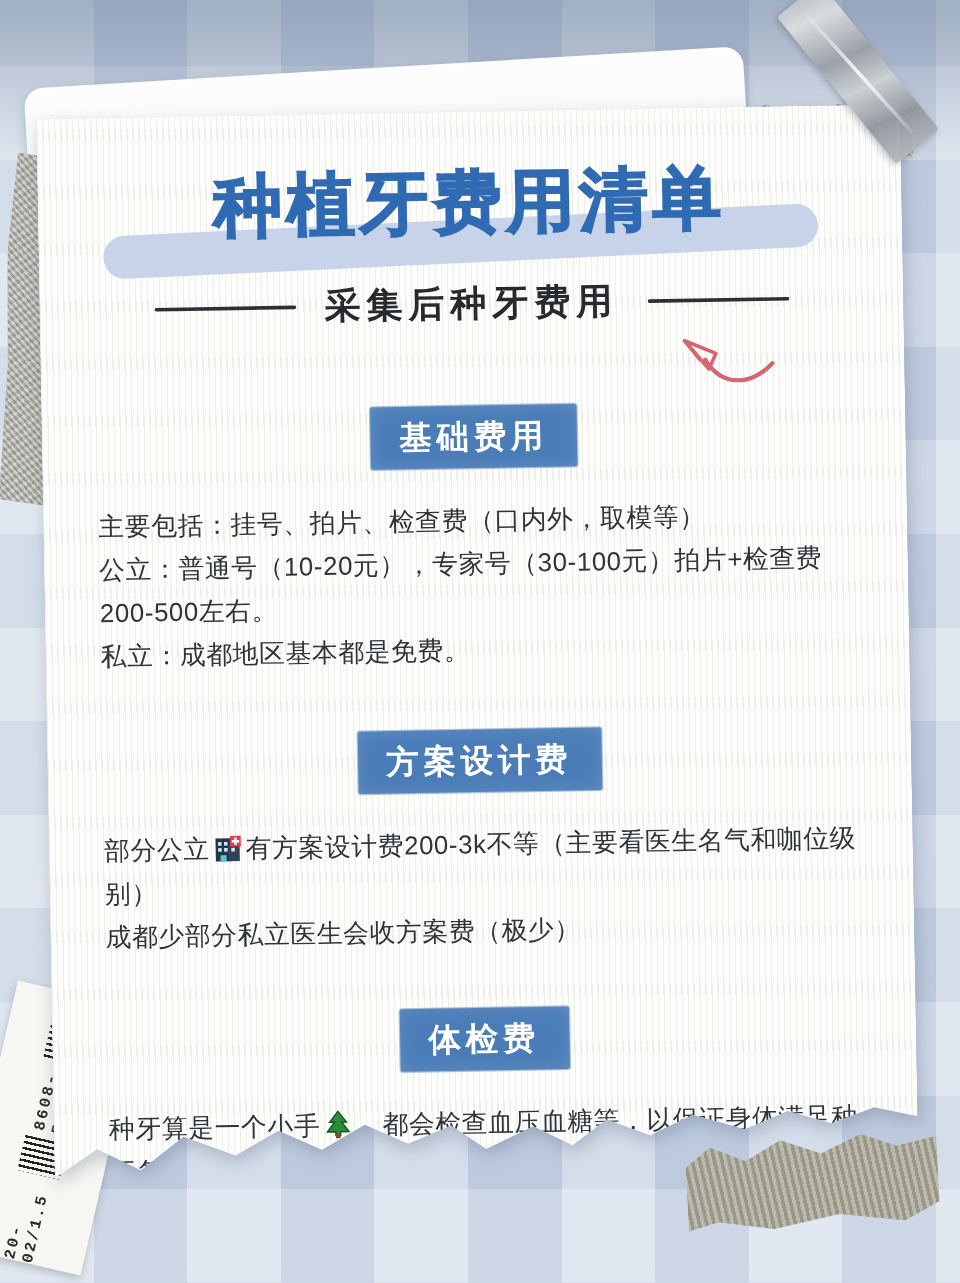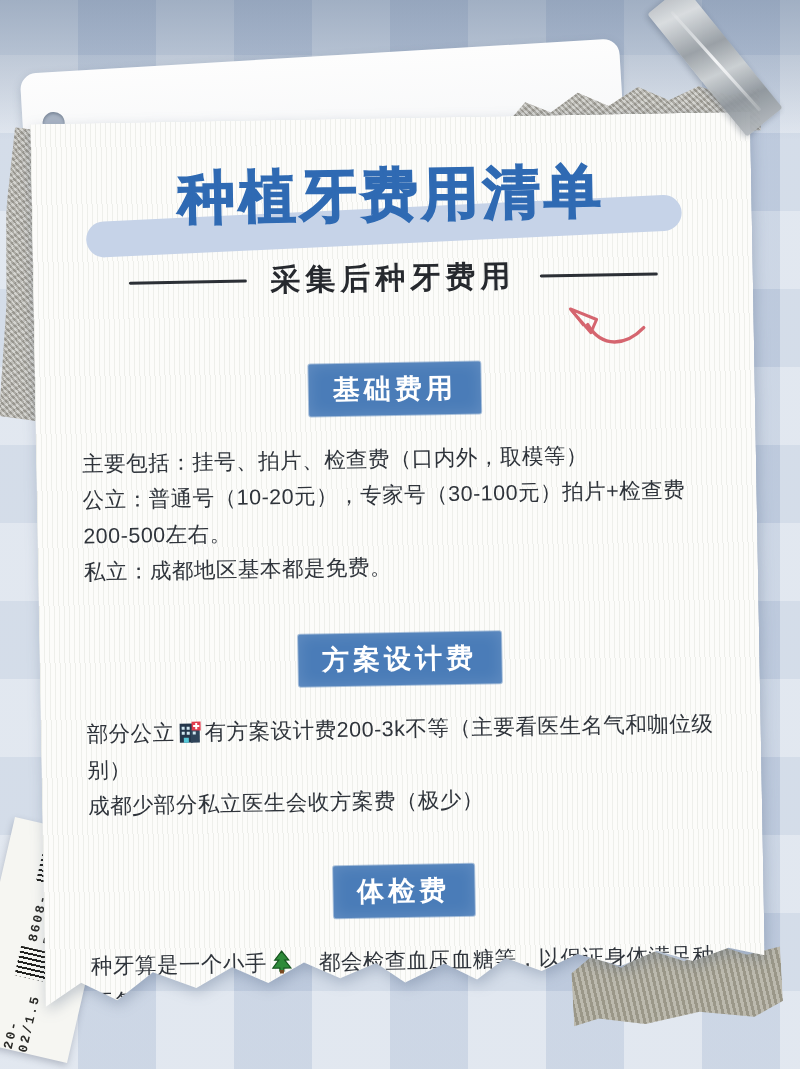--- a/index.html
+++ b/index.html
@@ -81,21 +81,21 @@
     background:linear-gradient(105deg,#b8bcc0 0%,#dcdfe1 16%,#9aa0a5 40%,#cdd1d3 58%,#8f969c 78%,#b5babe 100%);
     box-shadow:0 2px 6px rgba(60,72,88,.35);
   }
   .tape::after{
     content:"";position:absolute;left:8%;top:46%;width:84%;height:3px;
     background:linear-gradient(90deg,rgba(255,255,255,.1),rgba(255,255,255,.9),rgba(255,255,255,.15));
     transform:rotate(-3deg);border-radius:2px;
   }
   
   .paper-wrap{
-    position:absolute;left:38px;top:118px;width:720px;height:912px;z-index:4;
+    position:absolute;left:38px;top:93px;width:720px;height:912px;z-index:4;
     filter:drop-shadow(2px 5px 7px rgba(70,90,120,.30));
   }
   .paper{
     width:100%;height:100%;transform:rotate(-1deg);box-sizing:border-box;
     background-color:#fcfcfa;
     background-image:repeating-linear-gradient(90deg, rgba(226,228,222,.55) 0 1px, rgba(255,255,255,0) 1px 5px);
     clip-path:polygon(0% 0%,100% 0%,100% 92.5%,95% 91.6%,90% 93%,85% 91.8%,80% 93.4%,74% 92%,69% 93.8%,64% 92.3%,60% 94.6%,55.5% 92.8%,50% 94.8%,46% 92.6%,41% 94.2%,36% 92.4%,31% 94.6%,26% 92.8%,21% 95%,15% 93.2%,10% 96.2%,5% 94.2%,0% 96.8%);
     padding:22px 46px 0 46px;position:relative;
   }
   

